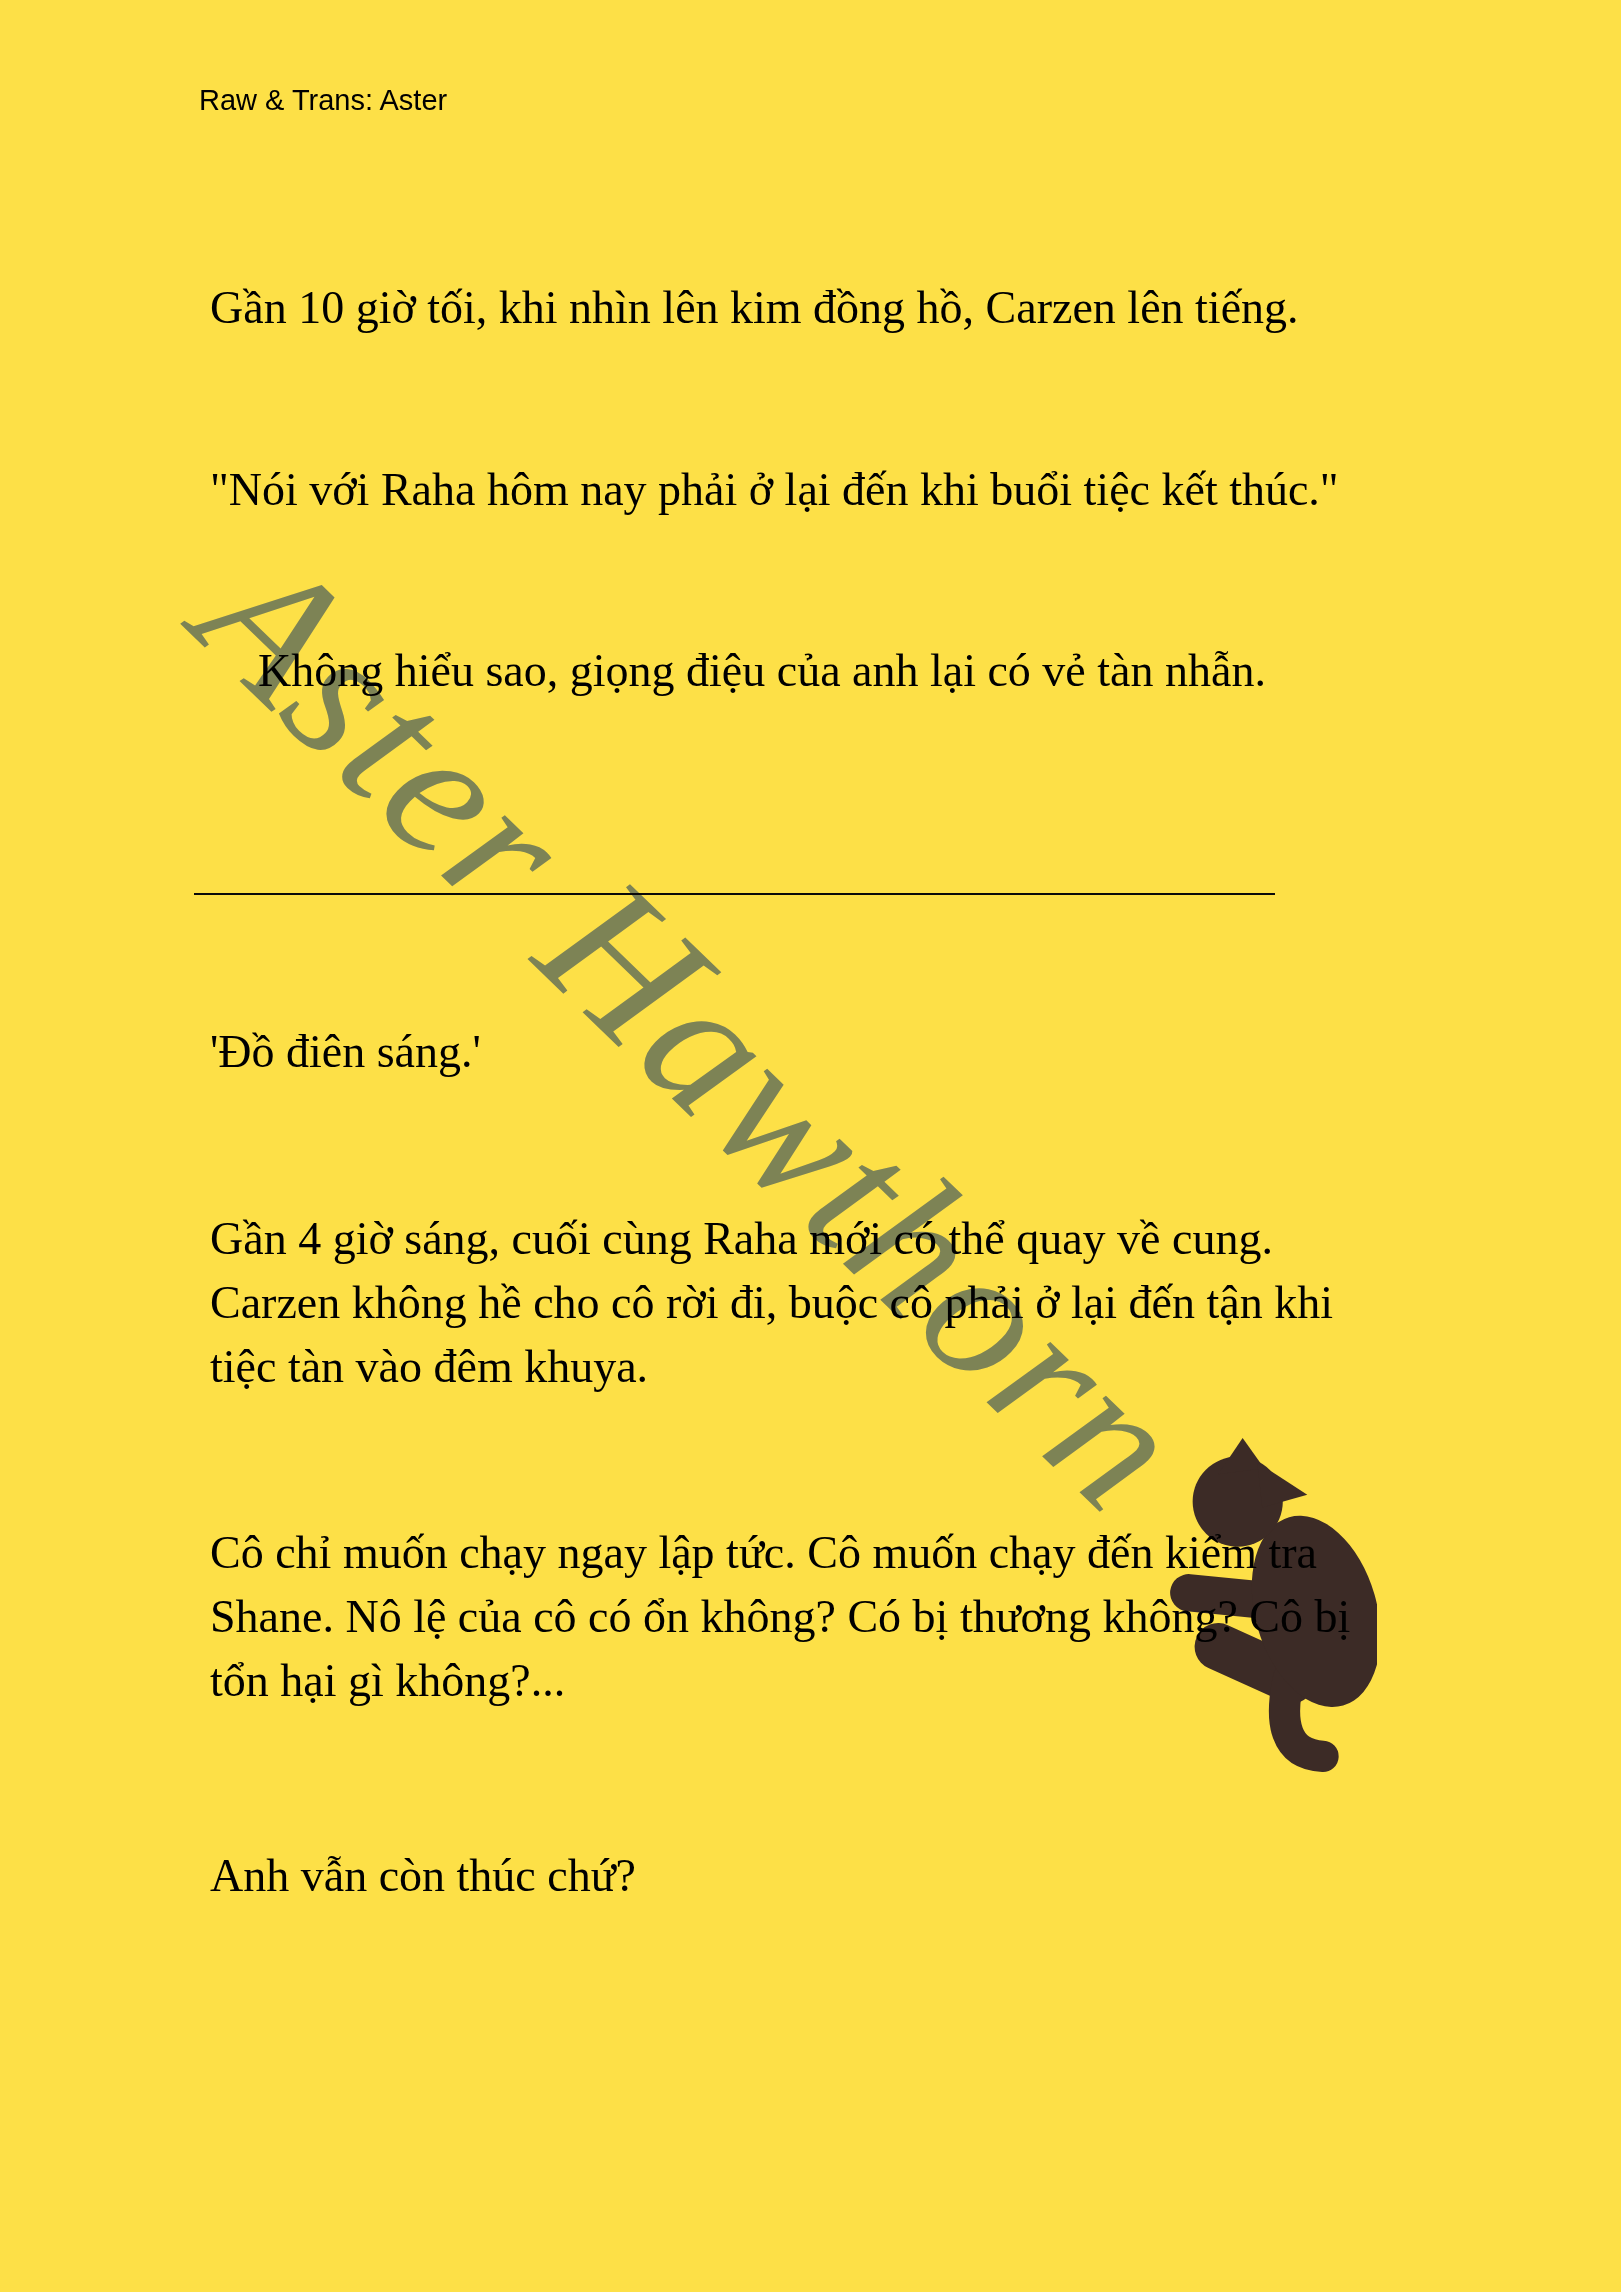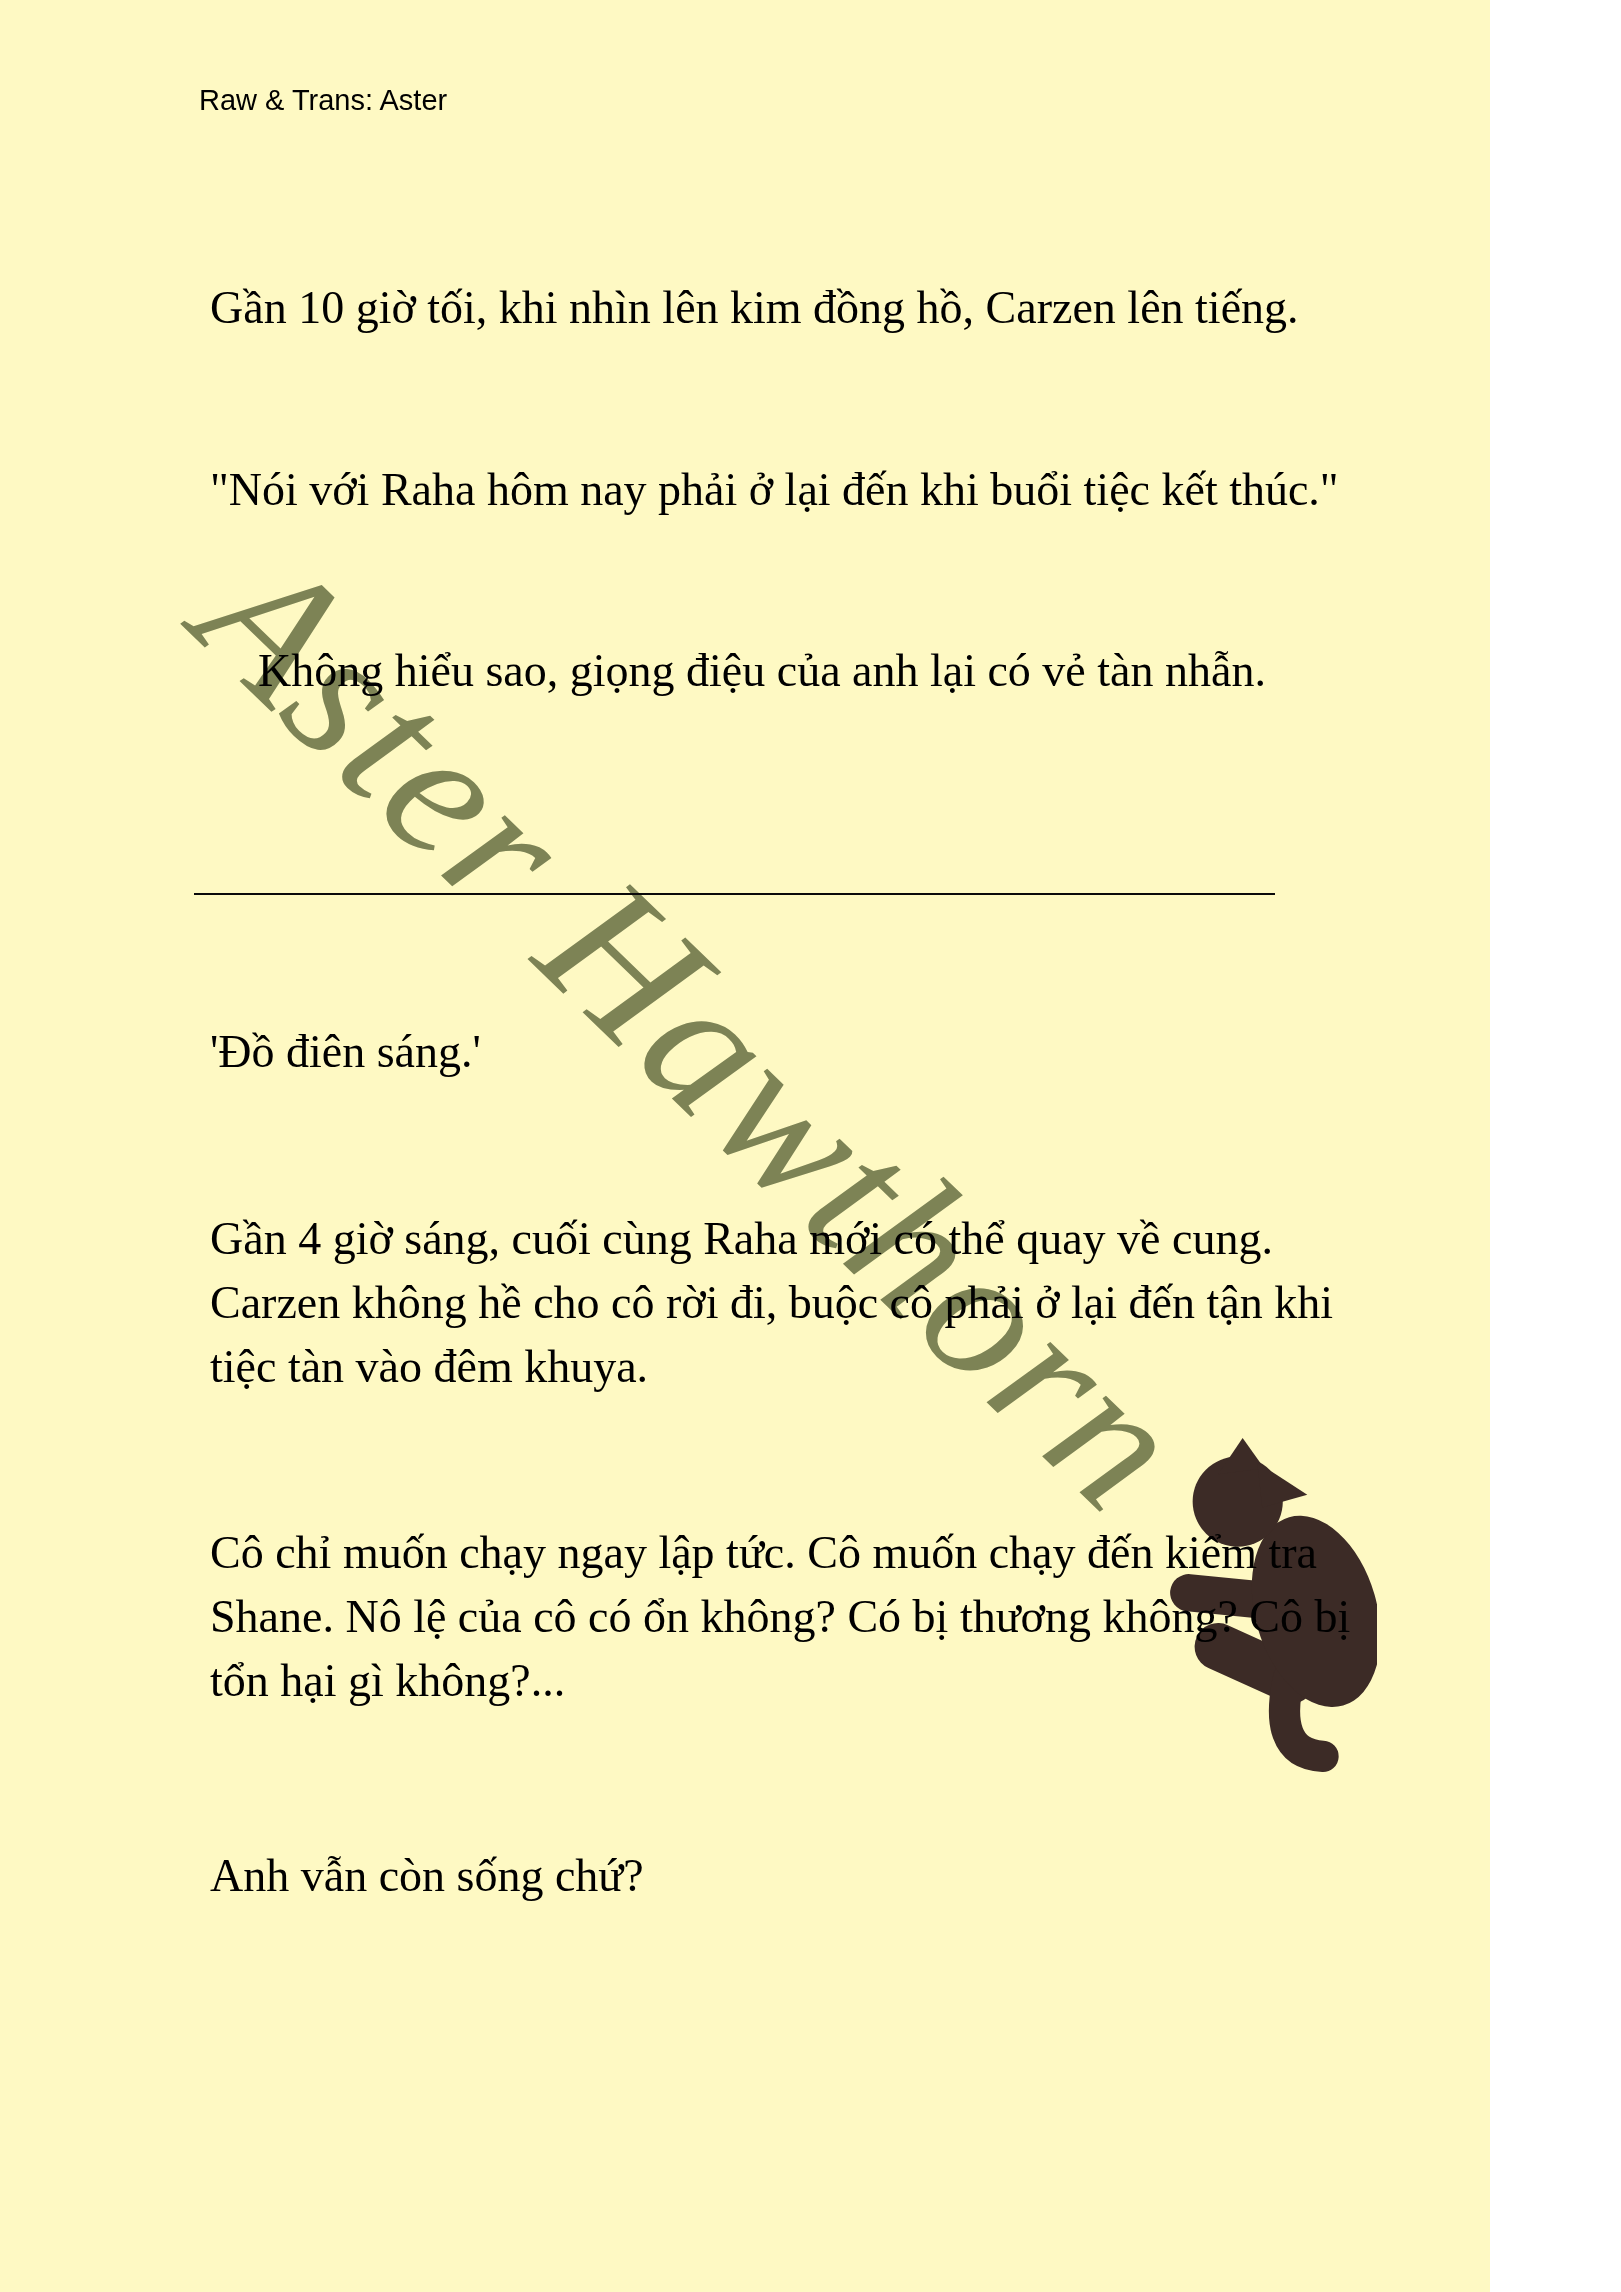--- a/index.html
+++ b/index.html
@@ -1,20 +1,20 @@
 <!DOCTYPE html>
 <html><head>
 <meta charset="utf-8">
 <style>
   html, body { margin: 0; padding: 0; background: #ffffff; }
   .page {
     position: relative;
-    width: 1490px;
+    width: 1621px;
     height: 2293px;
-    background: #fef9c3;
+    background: #fde047;
     overflow: hidden;
     font-family: "Liberation Serif", "DejaVu Serif", serif;
   }
   .header-credit {
     position: absolute;
     left: 199px;
     top: 84px;
     font-family: "Liberation Sans", sans-serif;
     font-size: 29px;
     line-height: 33px;
@@ -85,21 +85,21 @@
 
   <div class="divider"></div>
 
   <div class="para p4">'Đồ điên sáng.'</div>
   <div class="para p5">Gần 4 giờ sáng, cuối cùng Raha mới có thể quay về cung.
 Carzen không hề cho cô rời đi, buộc cô phải ở lại đến tận khi
 tiệc tàn vào đêm khuya.</div>
   <div class="para p6">Cô chỉ muốn chạy ngay lập tức. Cô muốn chạy đến kiểm tra
 Shane. Nô lệ của cô có ổn không? Có bị thương không? Cô bị
 tổn hại gì không?...</div>
-  <div class="para p7">Anh vẫn còn sống chứ?</div>
+  <div class="para p7">Anh vẫn còn thúc chứ?</div>
 
   <svg class="cat" width="208" height="341" viewBox="0 0 212 348">
 
     <line x1="20" y1="163" x2="110" y2="172" stroke-width="38" stroke-linecap="round" stroke="#3c2b26"></line>
 
     <line x1="50" y1="218" x2="125" y2="252" stroke-width="48" stroke-linecap="round" stroke="#3c2b26"></line>
 
     <path d="M 122 250 C 112 295 118 328 157 330" fill="none" stroke-width="32" stroke-linecap="round" stroke="#3c2b26"></path>
 
     <ellipse cx="150" cy="182" rx="62" ry="100" transform="rotate(-16 150 182)" fill="#3c2b26"></ellipse>

